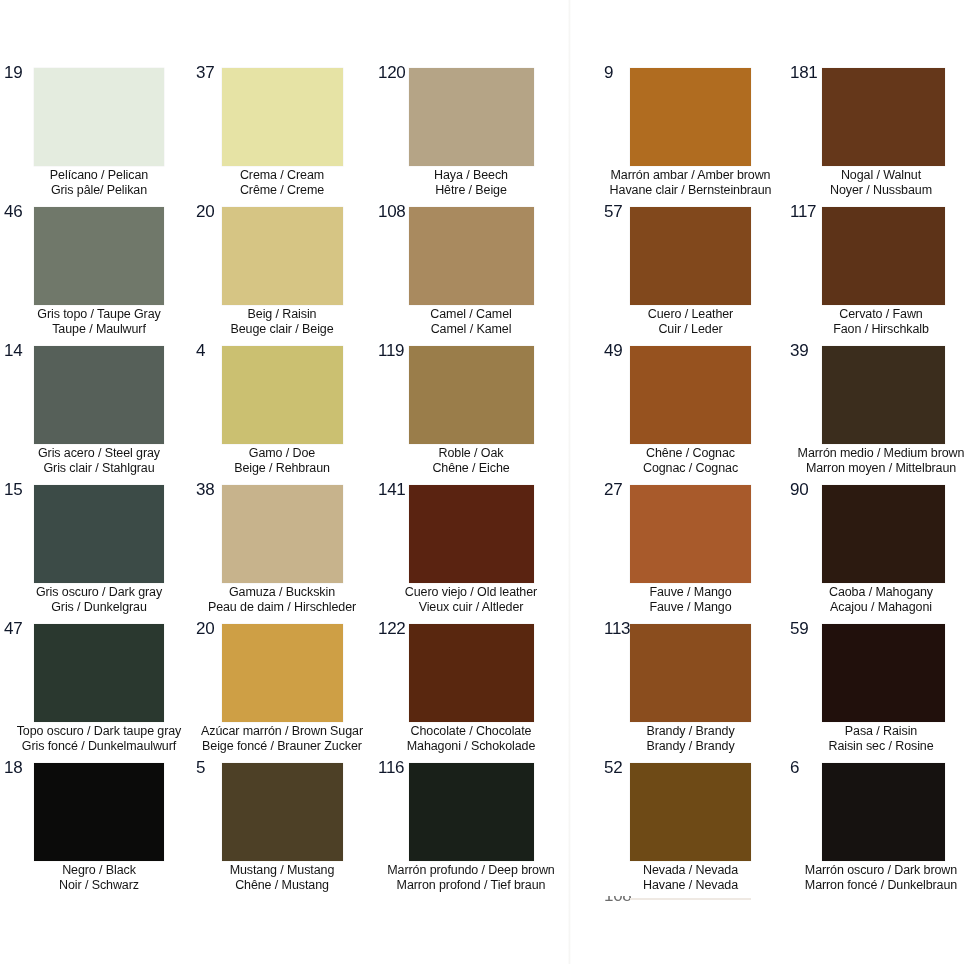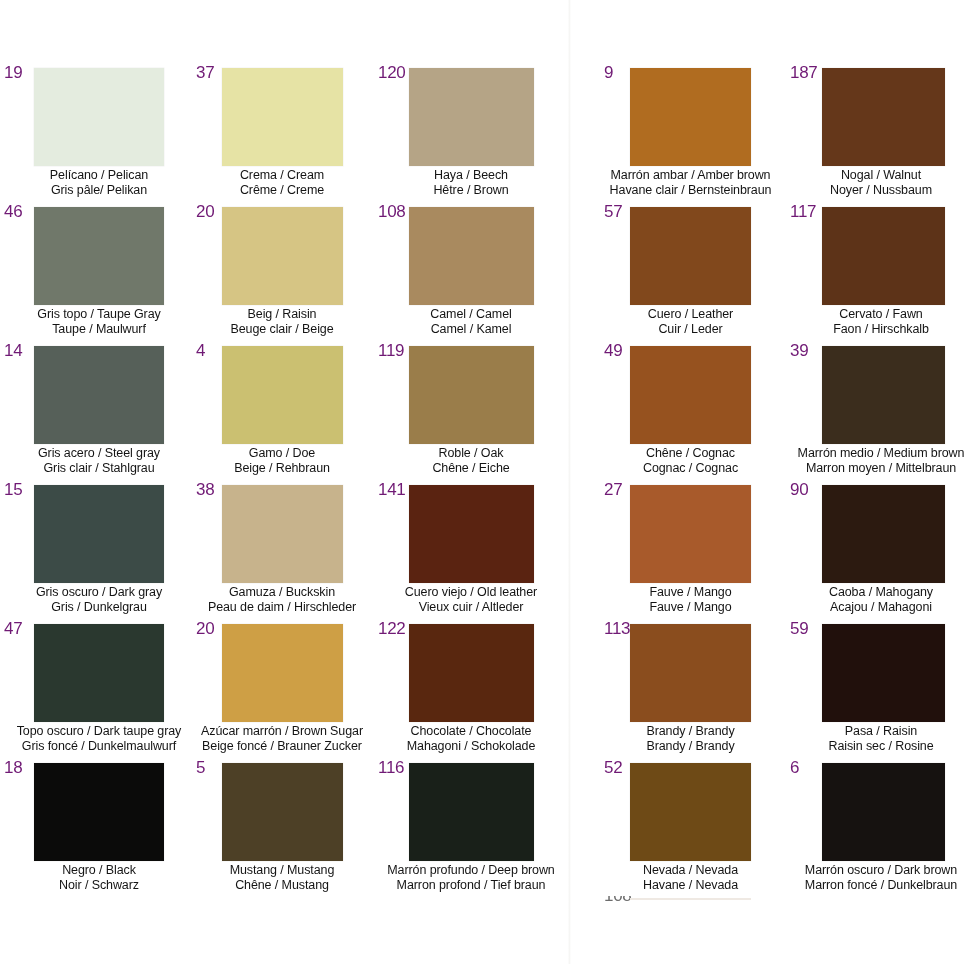--- a/index.html
+++ b/index.html
@@ -39,21 +39,21 @@
     position: absolute;
     box-sizing: border-box;
   }
 
   .swatch-index {
     position: absolute;
     left: 0;
     top: 4px;
     font-size: 17px;
     line-height: 17px;
-    color: #701a75;
+    color: #0f172a;
     letter-spacing: -0.3px;
     white-space: nowrap;
   }
 
   .swatch-chip {
     position: absolute;
     left: 30px;
     top: 8px;
     width: 130px;
     height: 98px;
@@ -139,33 +139,33 @@
         <div class="swatch-labels">
           <span class="ln">Crema / Cream</span>
           <span class="ln">Crême / Creme</span>
         </div>
       </div>
       <div class="swatch-cell col-2" style="top: 60px;">
         <div class="swatch-index">120</div>
         <div class="swatch-chip" style="background: rgb(181, 164, 134);"></div>
         <div class="swatch-labels">
           <span class="ln">Haya / Beech</span>
-          <span class="ln">Hêtre / Brown</span>
+          <span class="ln">Hêtre / Beige</span>
         </div>
       </div>
       <div class="swatch-cell col-3" style="top: 60px;">
         <div class="swatch-index">9</div>
         <div class="swatch-chip" style="background: rgb(176, 108, 32);"></div>
         <div class="swatch-labels">
           <span class="ln">Marrón ambar / Amber brown</span>
           <span class="ln">Havane clair / Bernsteinbraun</span>
         </div>
       </div>
       <div class="swatch-cell col-4" style="top: 60px;">
-        <div class="swatch-index">187</div>
+        <div class="swatch-index">181</div>
         <div class="swatch-chip" style="background: rgb(101, 55, 26);"></div>
         <div class="swatch-labels">
           <span class="ln">Nogal / Walnut</span>
           <span class="ln">Noyer / Nussbaum</span>
         </div>
       </div>
       <div class="swatch-cell col-0" style="top: 199px;">
         <div class="swatch-index">46</div>
         <div class="swatch-chip" style="background: rgb(112, 120, 106);"></div>
         <div class="swatch-labels">

